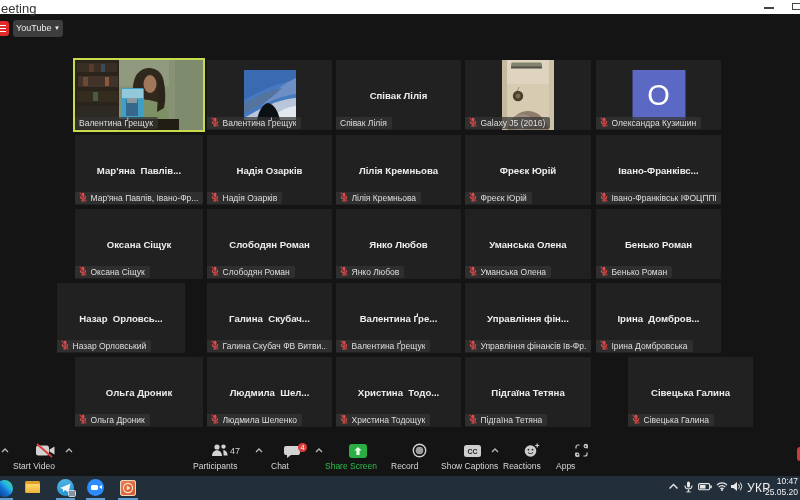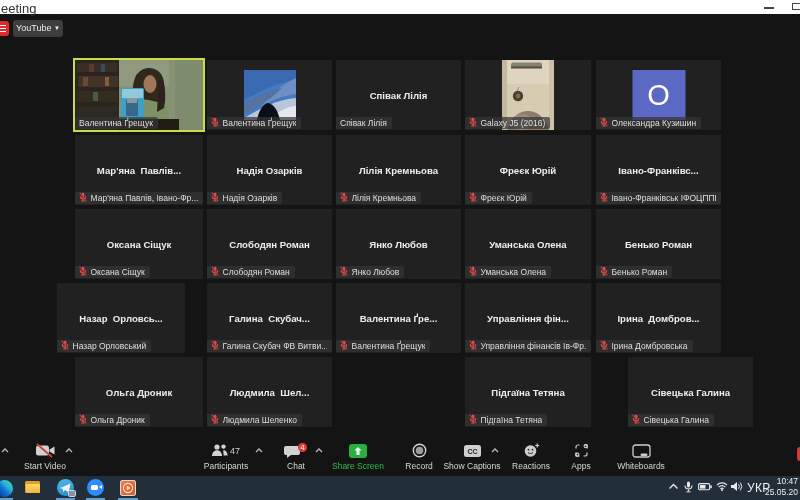--- a/index.html
+++ b/index.html
@@ -14,21 +14,21 @@
 .ytbtn b {font-weight:normal;font-size:6px;vertical-align:1px}
 .tile {position:absolute;background:#212121;overflow:hidden}
 .t-video1 {outline:2px solid #c9dc4b}
 .tile svg.ava {position:absolute;left:50%;top:50%;transform:translate(-50%,-50%)}
 .t-video1 > svg {position:absolute;left:0;top:0}
 .osq {position:absolute;left:50%;top:50%;transform:translate(-50%,-50%);width:53px;height:50px;background:#5b68c4;color:#fff;font-size:29px;text-align:center;line-height:50px;font-weight:400}
 .cname {position:absolute;left:0;right:0;top:50%;transform:translateY(-50%);text-align:center;font-size:9.6px;font-weight:bold;color:#ededed;white-space:pre}
 .lbl {position:absolute;left:0;bottom:1px;max-width:100%;background:rgba(52,52,52,.72);color:#dfdfdf;font-size:8.5px;line-height:12.5px;height:12.5px;padding:0 5px 0 4px;white-space:nowrap;overflow:hidden;display:flex;border-radius:0 2px 2px 0}
 .lbl .mic {margin-right:3.5px;flex:0 0 auto}
 .lbl span {overflow:hidden;text-overflow:clip}
-.ti {position:absolute;top:443px;text-align:center}
+.ti {position:absolute;top:443px;}
 .tic {height:15px;display:flex;align-items:center;justify-content:center}
 .tl {margin-top:3px;font-size:8.5px;color:#d6d6d6;white-space:nowrap}
 .caret {position:absolute}
 .caret svg {display:block}
 .taskbar {position:absolute;left:0;top:476px;width:800px;height:24px;background:#222e3a}
 </style></head>
 <body>
 <div class="stage">
 <div class="titlebar">
       <span class="t">eeting</span>
@@ -387,20 +387,35 @@
             <rect x="2.6" y="0.8" width="2.8" height="4.6" rx="1.4" fill="#d94f4f" stroke="none"></rect>
             <path d="M1.3 4.2a2.7 2.7 0 0 0 5.4 0"></path>
             <line x1="4" y1="6.9" x2="4" y2="8.4"></line>
             <line x1="2.4" y1="8.9" x2="5.6" y2="8.9"></line>
           </g>
           <line x1="0.7" y1="0.6" x2="7.3" y2="9.4" stroke="#b93a3a" stroke-width="1.2"></line>
         </svg>
         <span>Людмила Шеленко</span>
       </div>
     </div>
+<div class="tile" style="left:336px;top:357px;width:125px;height:70px">
+      <div class="cname">Христина&nbsp;&nbsp;Тодо...</div>
+      <div class="lbl">
+        <svg class="mic" width="8" height="10" viewBox="0 0 8 10">
+          <g fill="none" stroke="#d94f4f" stroke-width="1.1">
+            <rect x="2.6" y="0.8" width="2.8" height="4.6" rx="1.4" fill="#d94f4f" stroke="none"></rect>
+            <path d="M1.3 4.2a2.7 2.7 0 0 0 5.4 0"></path>
+            <line x1="4" y1="6.9" x2="4" y2="8.4"></line>
+            <line x1="2.4" y1="8.9" x2="5.6" y2="8.9"></line>
+          </g>
+          <line x1="0.7" y1="0.6" x2="7.3" y2="9.4" stroke="#b93a3a" stroke-width="1.2"></line>
+        </svg>
+        <span>Христина Тодощук</span>
+      </div>
+    </div>
 <div class="tile" style="left:465px;top:357px;width:126px;height:70px">
       <div class="cname">Підгаїна Тетяна</div>
       <div class="lbl">
         <svg class="mic" width="8" height="10" viewBox="0 0 8 10">
           <g fill="none" stroke="#d94f4f" stroke-width="1.1">
             <rect x="2.6" y="0.8" width="2.8" height="4.6" rx="1.4" fill="#d94f4f" stroke="none"></rect>
             <path d="M1.3 4.2a2.7 2.7 0 0 0 5.4 0"></path>
             <line x1="4" y1="6.9" x2="4" y2="8.4"></line>
             <line x1="2.4" y1="8.9" x2="5.6" y2="8.9"></line>
           </g>
@@ -523,29 +538,20 @@
     </div>
 <div class="ti" style="left:556px;width:50px">
       <div class="tic">
         <svg width="15" height="15" viewBox="0 0 15 15">
           <path d="M5.5 2H4a2 2 0 0 0-2 2v1.5M10 2h1a2 2 0 0 1 2 2v1.5M2 9.5V11a2 2 0 0 0 2 2h1.5M13 9.5V11a2 2 0 0 1-2 2H9.5" fill="none" stroke="#cdcdcd" stroke-width="1.2"></path>
           <circle cx="11.8" cy="3" r="1.7" fill="none" stroke="#cdcdcd" stroke-width="1.1"></circle>
           <circle cx="3.2" cy="11.8" r="1.7" fill="none" stroke="#cdcdcd" stroke-width="1.1"></circle>
         </svg>
       </div>
       <div class="tl">Apps</div>
-    </div>
-<div class="ti" style="left:610px;width:62px">
-      <div class="tic">
-        <svg width="19" height="14" viewBox="0 0 19 14">
-          <rect x="1" y="1" width="17" height="12" rx="2.5" fill="none" stroke="#cdcdcd" stroke-width="1.3"></rect>
-          <rect x="8.5" y="9.5" width="7" height="2.6" rx="1.3" fill="#cdcdcd"></rect>
-        </svg>
-      </div>
-      <div class="tl">Whiteboards</div>
     </div>
 <div style="position:absolute;left:797px;top:447px;width:10px;height:14px;border-radius:3px;background:#cf3b3b"></div>
 
 <div class="taskbar">
 <div style="position:absolute;left:-4px;top:4px;width:17px;height:17px;border-radius:50%;background:linear-gradient(45deg,#0a4aa4 18%,#1272d4 45%,#24b4e4 65%,#40d0a0 88%)"></div>
 <div style="position:absolute;left:25px;top:5px;width:15px;height:12px">
   <div style="position:absolute;left:0;top:0;width:15px;height:12px;border-radius:1.5px;background:#dfa02e"></div>
   <div style="position:absolute;left:0.5px;top:2.5px;width:14px;height:9px;border-radius:1px;background:linear-gradient(#ffd96a,#f0b33c)"></div>
 </div>
 <div style="position:absolute;left:57px;top:3px;width:17px;height:17px;border-radius:50%;background:linear-gradient(160deg,#53b8e8,#1f8fd0)"></div>

